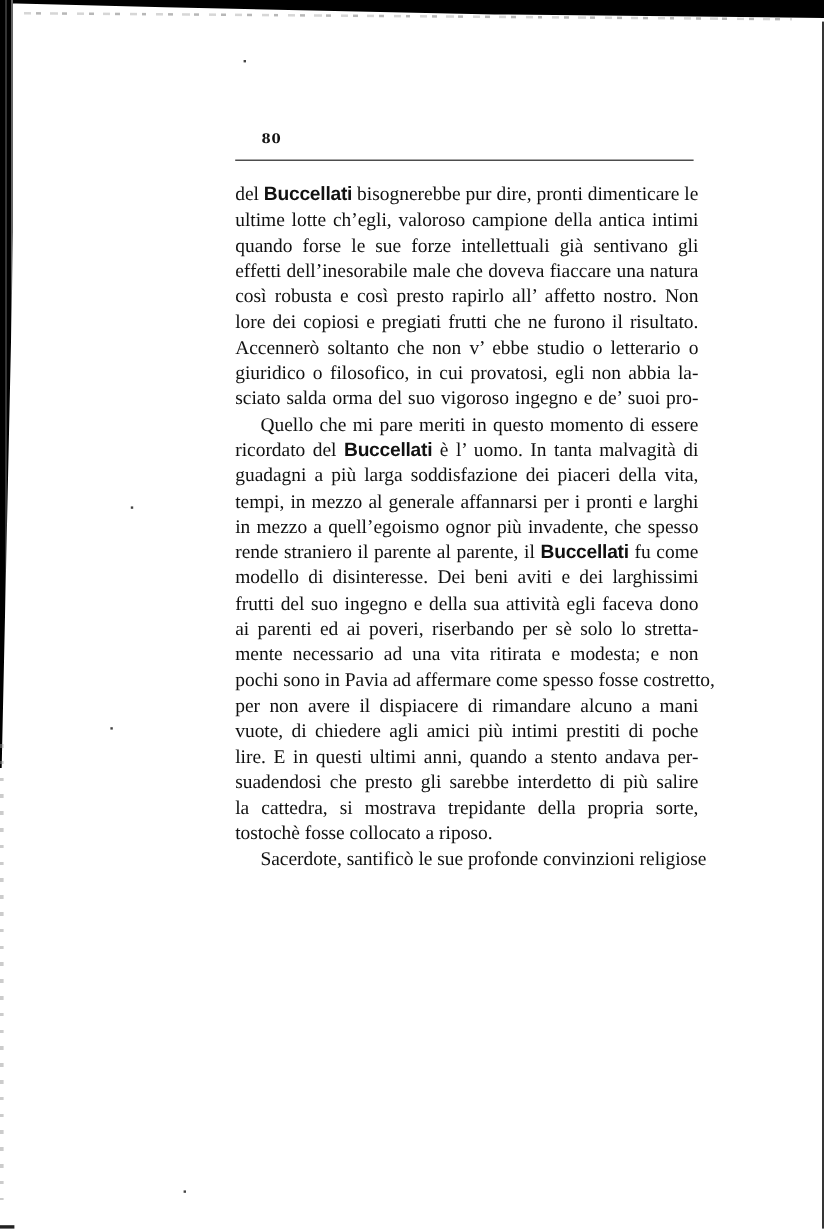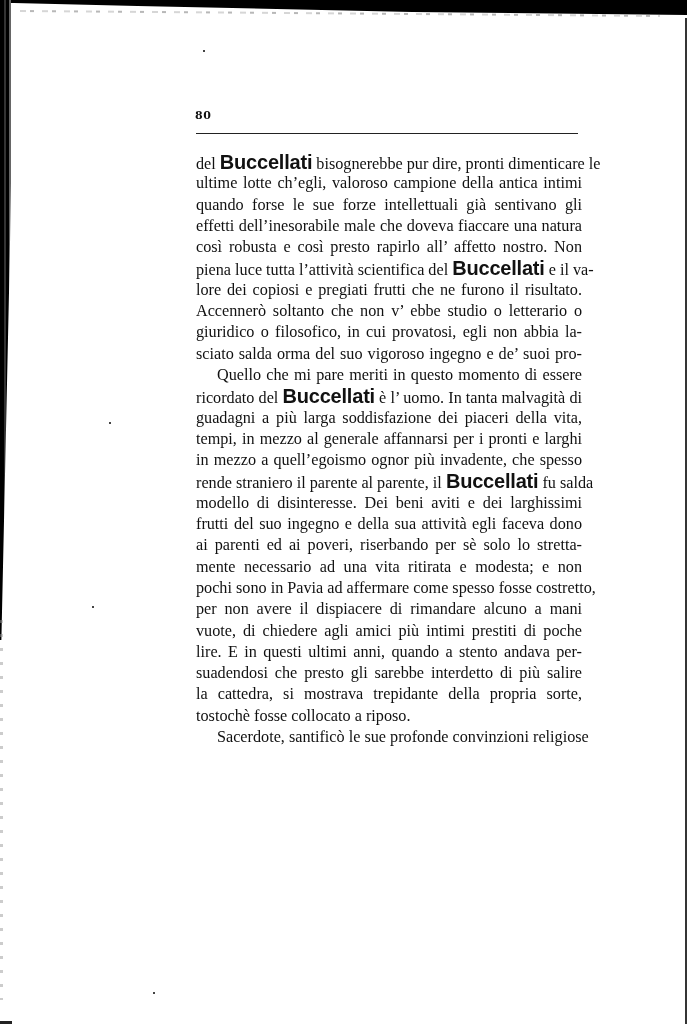--- a/index.html
+++ b/index.html
@@ -57,21 +57,21 @@
       width: 12px; height: 3px;
       background: #222;
     }
     .speck {
       position: absolute;
       width: 2px; height: 2px;
       background: #444;
     }
     .page-number {
       position: absolute;
-      left: 195px;
+      left: 218px;
       top: 109px;
       font-family: "DejaVu Serif", "Liberation Serif", serif;
       font-size: 11px;
       font-weight: bold;
       color: #111;
       letter-spacing: 0.5px;
     }
     .header-rule {
       position: absolute;
       left: 196px;
@@ -99,21 +99,21 @@
     }
     .line.last {
       text-align-last: left;
     }
     .line.indent {
       padding-left: 21px;
     }
     .seg-bold {
       font-family: "Liberation Sans", "DejaVu Sans", sans-serif;
       font-weight: bold;
-      font-size: 20px;
+      font-size: 16px;
       letter-spacing: -0.2px;
     }
   </style>
 </head>
 <body>
 
 <div class="scan-top"></div>
 <div class="scan-top-noise"></div>
 <div class="scan-left"></div>
 <div class="scan-left-fade"></div>
@@ -129,33 +129,32 @@
 <div class="page-number">80</div>
 <div class="header-rule"></div>
 
 <div class="body-text" id="body-text">
     <div>
       <span class="line"><span>del </span><span class="seg-bold">Buccellati</span><span> bisognerebbe pur dire, pronti dimenticare le</span></span>
       <span class="line"><span>ultime lotte ch’egli, valoroso campione della antica intimi</span></span>
       <span class="line"><span>quando forse le sue forze intellettuali già sentivano gli</span></span>
       <span class="line"><span>effetti dell’inesorabile male che doveva fiaccare una natura</span></span>
       <span class="line"><span>così robusta e così presto rapirlo all’ affetto nostro. Non</span></span>
-      <span class="line"><span>piena luce tutta l’attività scientifica del </span><span class="seg-bold">Buccellati</span><span> e il va-</span></span>
       <span class="line"><span>lore dei copiosi e pregiati frutti che ne furono il risultato.</span></span>
       <span class="line"><span>Accennerò soltanto che non v’ ebbe studio o letterario o</span></span>
       <span class="line"><span>giuridico o filosofico, in cui provatosi, egli non abbia la-</span></span>
       <span class="line"><span>sciato salda orma del suo vigoroso ingegno e de’ suoi pro-</span></span>
     </div>
     <div>
       <span class="line indent"><span>Quello che mi pare meriti in questo momento di essere</span></span>
       <span class="line"><span>ricordato del </span><span class="seg-bold">Buccellati</span><span> è l’ uomo. In tanta malvagità di</span></span>
       <span class="line"><span>guadagni a più larga soddisfazione dei piaceri della vita,</span></span>
       <span class="line"><span>tempi, in mezzo al generale affannarsi per i pronti e larghi</span></span>
       <span class="line"><span>in mezzo a quell’egoismo ognor più invadente, che spesso</span></span>
-      <span class="line"><span>rende straniero il parente al parente, il </span><span class="seg-bold">Buccellati</span><span> fu salda</span></span>
+      <span class="line"><span>rende straniero il parente al parente, il </span><span class="seg-bold">Buccellati</span><span> fu come</span></span>
       <span class="line"><span>modello di disinteresse. Dei beni aviti e dei larghissimi</span></span>
       <span class="line"><span>frutti del suo ingegno e della sua attività egli faceva dono</span></span>
       <span class="line"><span>ai parenti ed ai poveri, riserbando per sè solo lo stretta-</span></span>
       <span class="line"><span>mente necessario ad una vita ritirata e modesta; e non</span></span>
       <span class="line"><span>pochi sono in Pavia ad affermare come spesso fosse costretto,</span></span>
       <span class="line"><span>per non avere il dispiacere di rimandare alcuno a mani</span></span>
       <span class="line"><span>vuote, di chiedere agli amici più intimi prestiti di poche</span></span>
       <span class="line"><span>lire. E in questi ultimi anni, quando a stento andava per-</span></span>
       <span class="line"><span>suadendosi che presto gli sarebbe interdetto di più salire</span></span>
       <span class="line"><span>la cattedra, si mostrava trepidante della propria sorte,</span></span>

